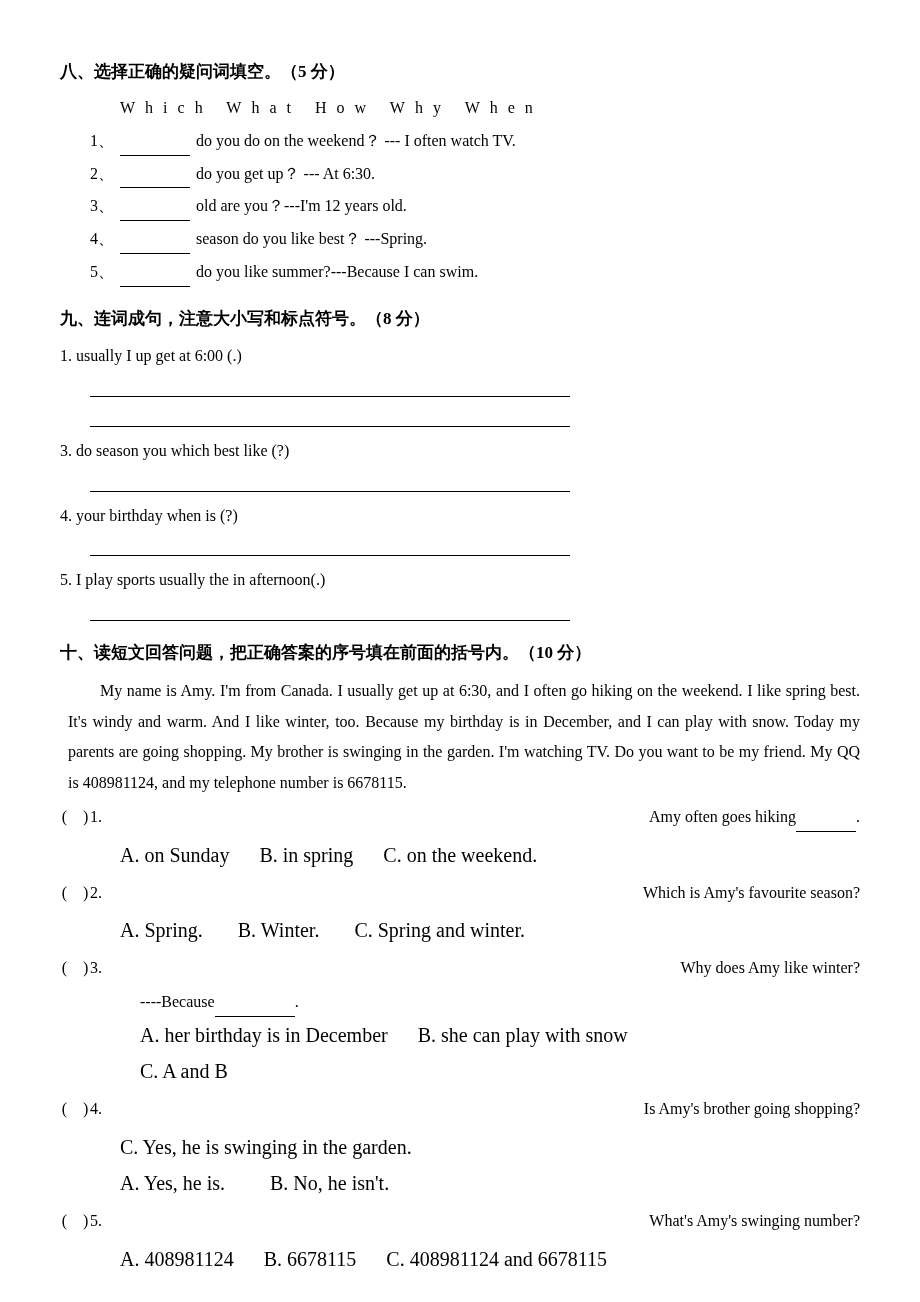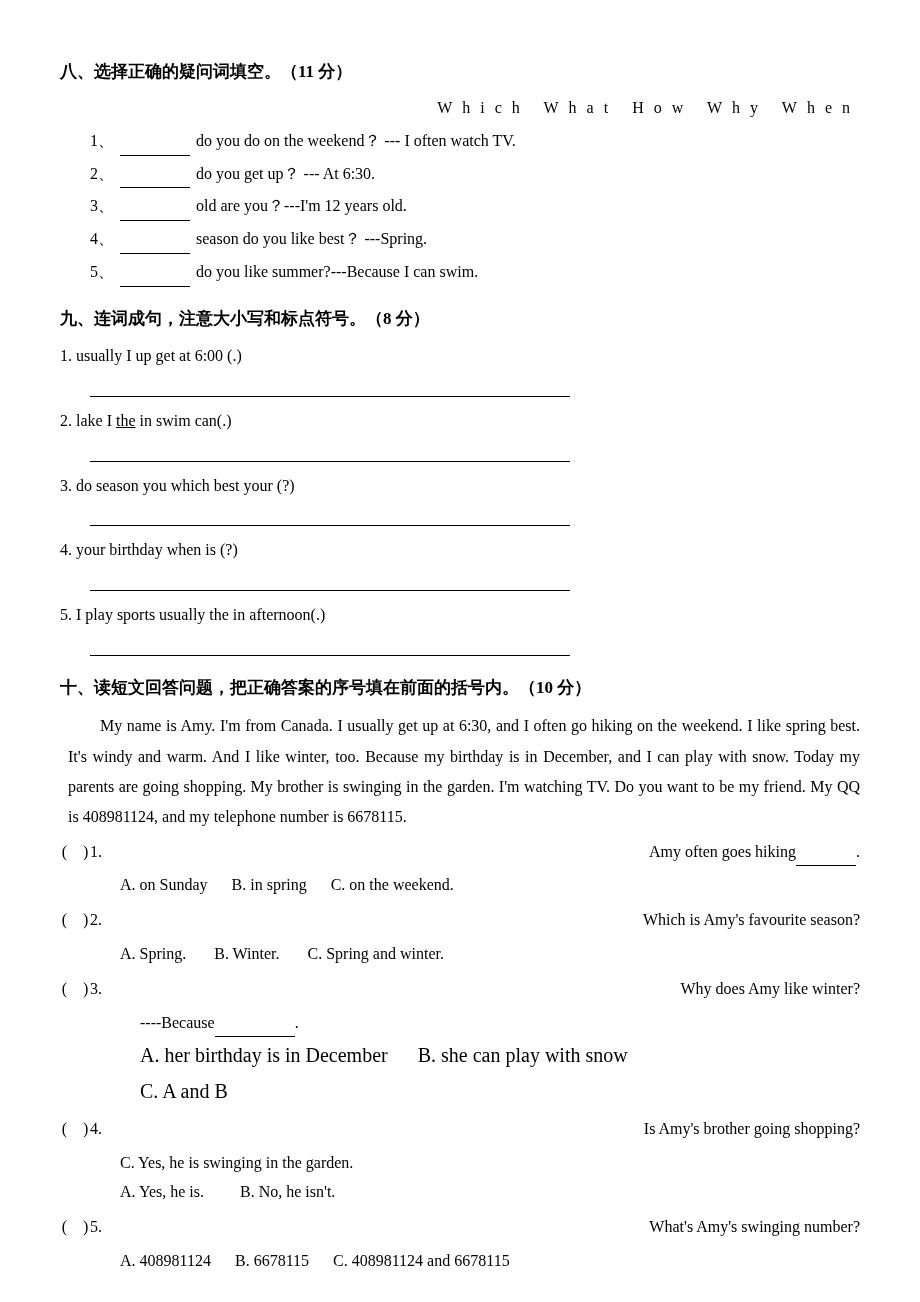--- a/index.html
+++ b/index.html
@@ -17,21 +17,21 @@
       padding: 40px 60px;
       line-height: 1.6;
     }
     .section-title {
       font-size: 17px;
       font-weight: bold;
       margin-bottom: 10px;
       margin-top: 18px;
     }
     .word-list {
-      text-align: right;
+      text-align: left;
       font-size: 16px;
       margin: 8px 0 6px 60px;
       letter-spacing: 10px;
     }
     .fill-item {
       margin: 4px 0 4px 30px;
       font-size: 16px;
       line-height: 1.8;
     }
     .fill-blank {
@@ -80,21 +80,21 @@
     .q-num {
       display: inline-block;
       width: 30px;
     }
     .q-text {
       flex: 1;
       text-align: right;
     }
     .options-row {
       margin-left: 60px;
-      font-size: 16px;
+      font-size: 20px;
       line-height: 1.8;
     }
     .option-indent {
       margin-left: 80px;
       font-size: 20px;
       line-height: 1.8;
     }
     .sub-answer {
       margin-left: 80px;
       font-size: 16px;
@@ -103,21 +103,21 @@
     .blank-long {
       display: inline-block;
       width: 80px;
       border-bottom: 1px solid #000;
       vertical-align: bottom;
     }
   </style>
 </head>
 <body>
 
-<div class="section-title">八、选择正确的疑问词填空。（11 分）</div>
+<div class="section-title">八、选择正确的疑问词填空。（5 分）</div>
 
 <div class="word-list">Which   What   How   Why   When</div>
 
 <div class="fill-item">
   <span>1、</span>
   <span class="fill-blank"></span>
   <span>do you do on the weekend？  ---   I often watch TV.</span>
 </div>
 <div class="fill-item">
   <span>2、</span>
@@ -142,29 +142,25 @@
 
 <div class="section-9">
   <div class="section-title">九、连词成句，注意大小写和标点符号。（8 分）</div>
 
   <div class="sentence-item">
     <span>1.</span>
     <span>  usually  I  up   get   at  6:00 (.)</span>
   </div>
   <span class="answer-line"></span>
 
-  <div class="sentence-item">
-    <span>2.</span>
-    <span>  lake  I  <span style="text-decoration:underline;">the</span>  in  swim  can(.)</span>
-  </div>
   <span class="answer-line"></span>
 
   <div class="sentence-item">
     <span>3.</span>
-    <span>   do  season  you  which   best  your (?)</span>
+    <span>   do  season  you  which   best  like (?)</span>
   </div>
   <span class="answer-line"></span>
 
   <div class="sentence-item">
     <span>4.</span>
     <span>  your  birthday  when  is (?)</span>
   </div>
   <span class="answer-line"></span>
 
   <div class="sentence-item">

